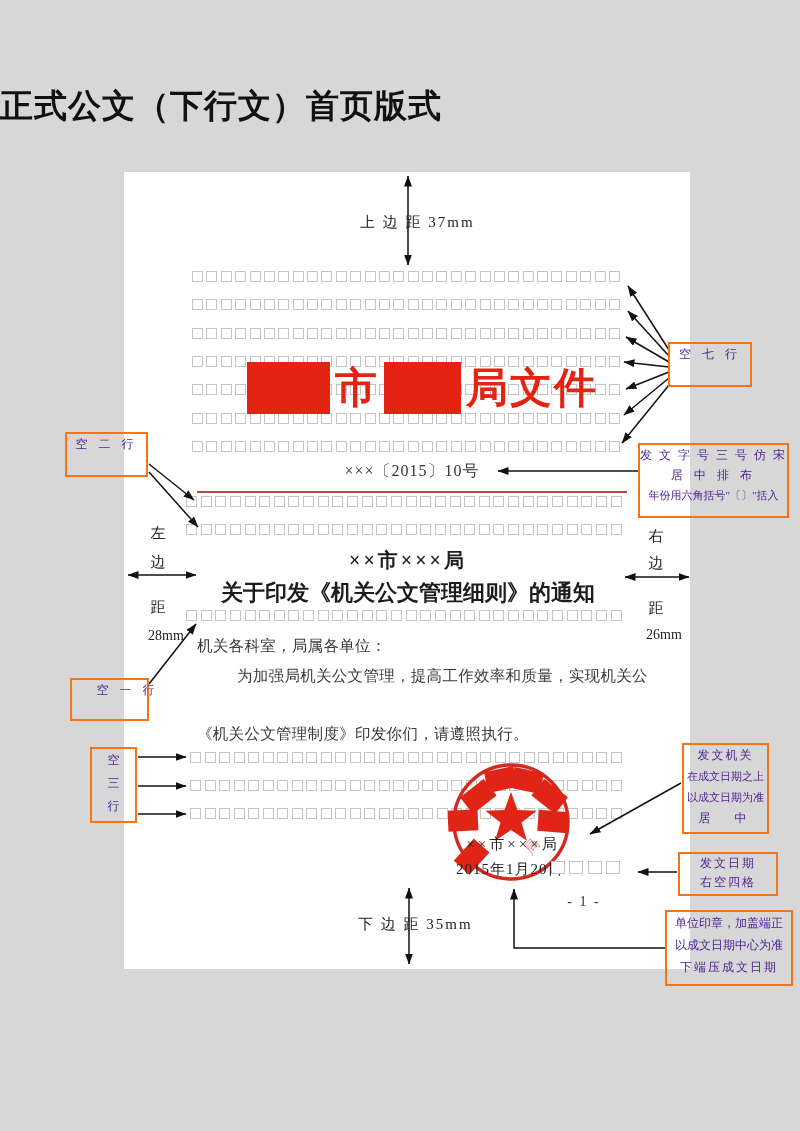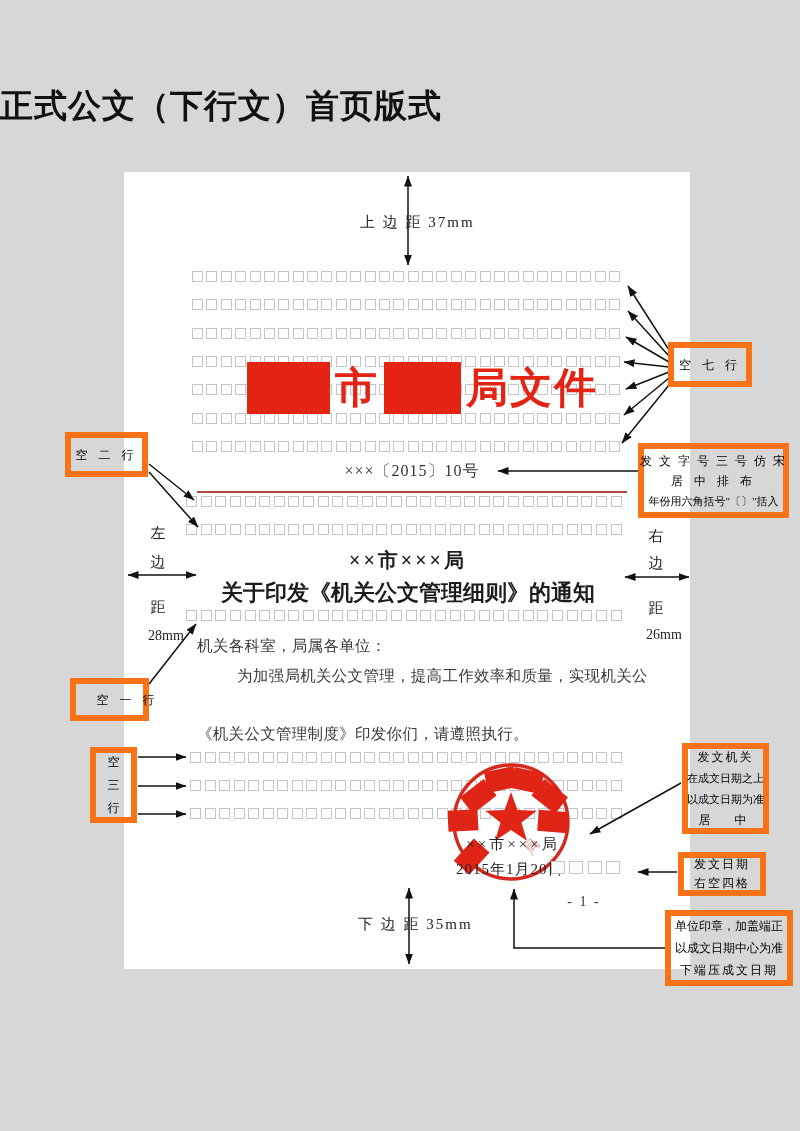--- a/index.html
+++ b/index.html
@@ -43,23 +43,23 @@
 
   .sig-line{position:absolute;left:443px;top:835px;width:140px;text-align:center;font-size:15px;letter-spacing:3px;color:#222;z-index:5;}
   .date-line{position:absolute;left:456px;top:860px;font-size:15px;letter-spacing:1px;color:#222;z-index:5;}
   .page-num{position:absolute;left:556px;top:894px;width:56px;text-align:center;font-size:14px;letter-spacing:2px;color:#333;z-index:5;}
 
   
   .seal-svg{position:absolute;left:448px;top:759px;z-index:3;}
 
   
   .callout{
-    position:absolute;border:6px solid #f97316;background:transparent;z-index:7;
-    display:flex;flex-direction:column;justify-content:center;align-items:center;
-    font-size:12px;color:#000000;text-align:center;box-sizing:border-box;line-height:20px;
+    position:absolute;border:2px solid #f97316;background:transparent;z-index:7;
+    display:flex;flex-direction:column;justify-content:flex-start;align-items:center;
+    font-size:12px;color:#4c1d95;text-align:center;box-sizing:border-box;line-height:20px;
   }
   .callout .ln{white-space:nowrap;}
   .ls2{letter-spacing:2px;} .ls4{letter-spacing:4px;} .ls6{letter-spacing:6px;}
   .small{font-size:11px;letter-spacing:0;}
   .vert{line-height:23px;}
 
   
   .m-label{position:absolute;font-size:15px;color:#222;white-space:nowrap;z-index:7;letter-spacing:2px;}
   .v-stack{position:absolute;width:20px;text-align:center;z-index:7;color:#222;}
   .v-stack span{display:block;font-size:15px;}
@@ -603,21 +603,21 @@
     <div class="ln">行</div>
   </div>
 
   <div class="callout" style="left:682px;top:743px;width:87px;height:91px;line-height:21px;">
     <div class="ln ls2">发文机关</div>
     <div class="ln small">在成文日期之上</div>
     <div class="ln small">以成文日期为准</div>
     <div class="ln ls6">居　中</div>
   </div>
 
-  <div class="callout" style="left:678px;top:852px;width:88px;height:44px;line-height:19px;">
+  <div class="callout" style="left:678px;top:852px;width:100px;height:44px;line-height:19px;">
     <div class="ln ls2">发文日期</div>
     <div class="ln ls2">右空四格</div>
   </div>
 
   <div class="callout" style="left:665px;top:910px;width:128px;height:76px;line-height:22px;">
     <div class="ln">单位印章，加盖端正</div>
     <div class="ln">以成文日期中心为准</div>
     <div class="ln ls2">下端压成文日期</div>
   </div>
 

